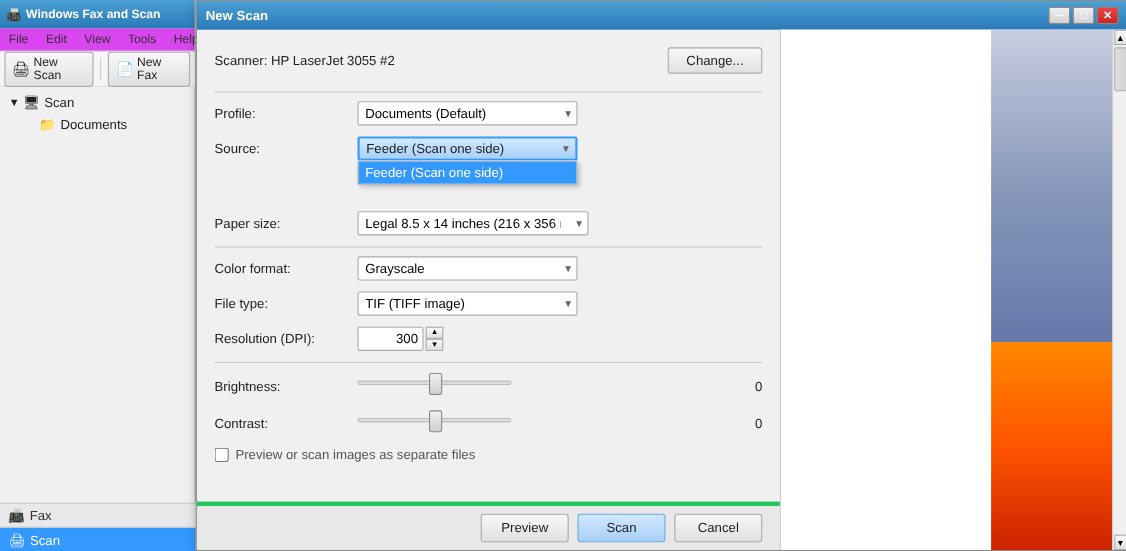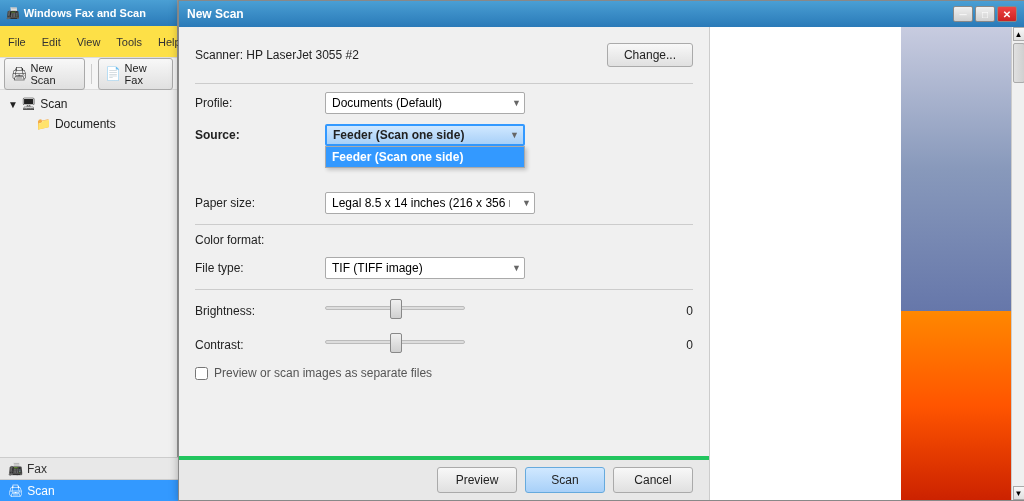--- a/index.html
+++ b/index.html
@@ -28,22 +28,22 @@
       height: 26px;
       display: flex;
       align-items: center;
       padding: 0 6px;
       color: white;
       font-size: 11px;
       font-weight: bold;
     }
 
     .menu-bar {
-      background: #fde047;
-      height: 32px;
+      background: #d946ef;
+      height: 21px;
       display: flex;
       align-items: center;
       padding: 0 4px;
       border-bottom: 1px solid #ddd;
       font-size: 11px;
       color: #333;
       gap: 8px;
     }
 
     .menu-bar span {
@@ -553,21 +553,21 @@
 
         <div class="form-row">
           <span class="form-label">Profile:</span>
           <div class="dropdown-wrapper">
             <select class="dropdown">
               <option>Documents (Default)</option>
             </select>
           </div>
         </div>
 
-        <div class="form-row" style="margin-bottom:0;font-weight:bold;">
+        <div class="form-row" style="margin-bottom:0;">
           <span class="form-label">Source:</span>
           <div class="source-dropdown-container">
             <div class="source-dropdown-btn">
               <span>Feeder (Scan one side)</span>
             </div>
             <div class="source-dropdown-list">
               <div class="option selected">Feeder (Scan one side)</div>
             </div>
           </div>
         </div>
@@ -578,34 +578,49 @@
             <select class="dropdown" style="width:210px;">
               <option>Legal 8.5 x 14 inches (216 x 356 mm)</option>
             </select>
           </div>
         </div>
 
         <div class="divider"></div>
 
         <div class="form-row">
           <span class="form-label">Color format:</span>
+          <div class="dropdown-wrapper">
+            <select class="dropdown">
+              <option>Grayscale</option>
+              <option>Color</option>
+              <option>Black and white</option>
+            </select>
+          </div>
         </div>
 
         <div class="form-row">
           <span class="form-label">File type:</span>
           <div class="dropdown-wrapper">
             <select class="dropdown">
               <option>TIF (TIFF image)</option>
               <option>BMP (Bitmap image)</option>
               <option>JPG (JPEG image)</option>
               <option>PNG (PNG image)</option>
             </select>
           </div>
         </div>
 
+        <div class="form-row resolution-row">
+          <span class="form-label">Resolution (DPI):</span>
+          <input type="text" class="resolution-input" value="300" style="">
+          <div class="spin-btn">
+            <button>▲</button>
+            <button>▼</button>
+          </div>
+        </div>
 
         <div class="divider"></div>
 
         <div class="slider-row">
           <span class="form-label">Brightness:</span>
           <div class="slider-container">
             <div class="slider-track">
               <div style="height:4px; background:#ddd; border-radius:2px; border:1px solid #bbb; position:relative;">
                 <div class="slider-thumb" style="left:64px;"></div>
               </div>

